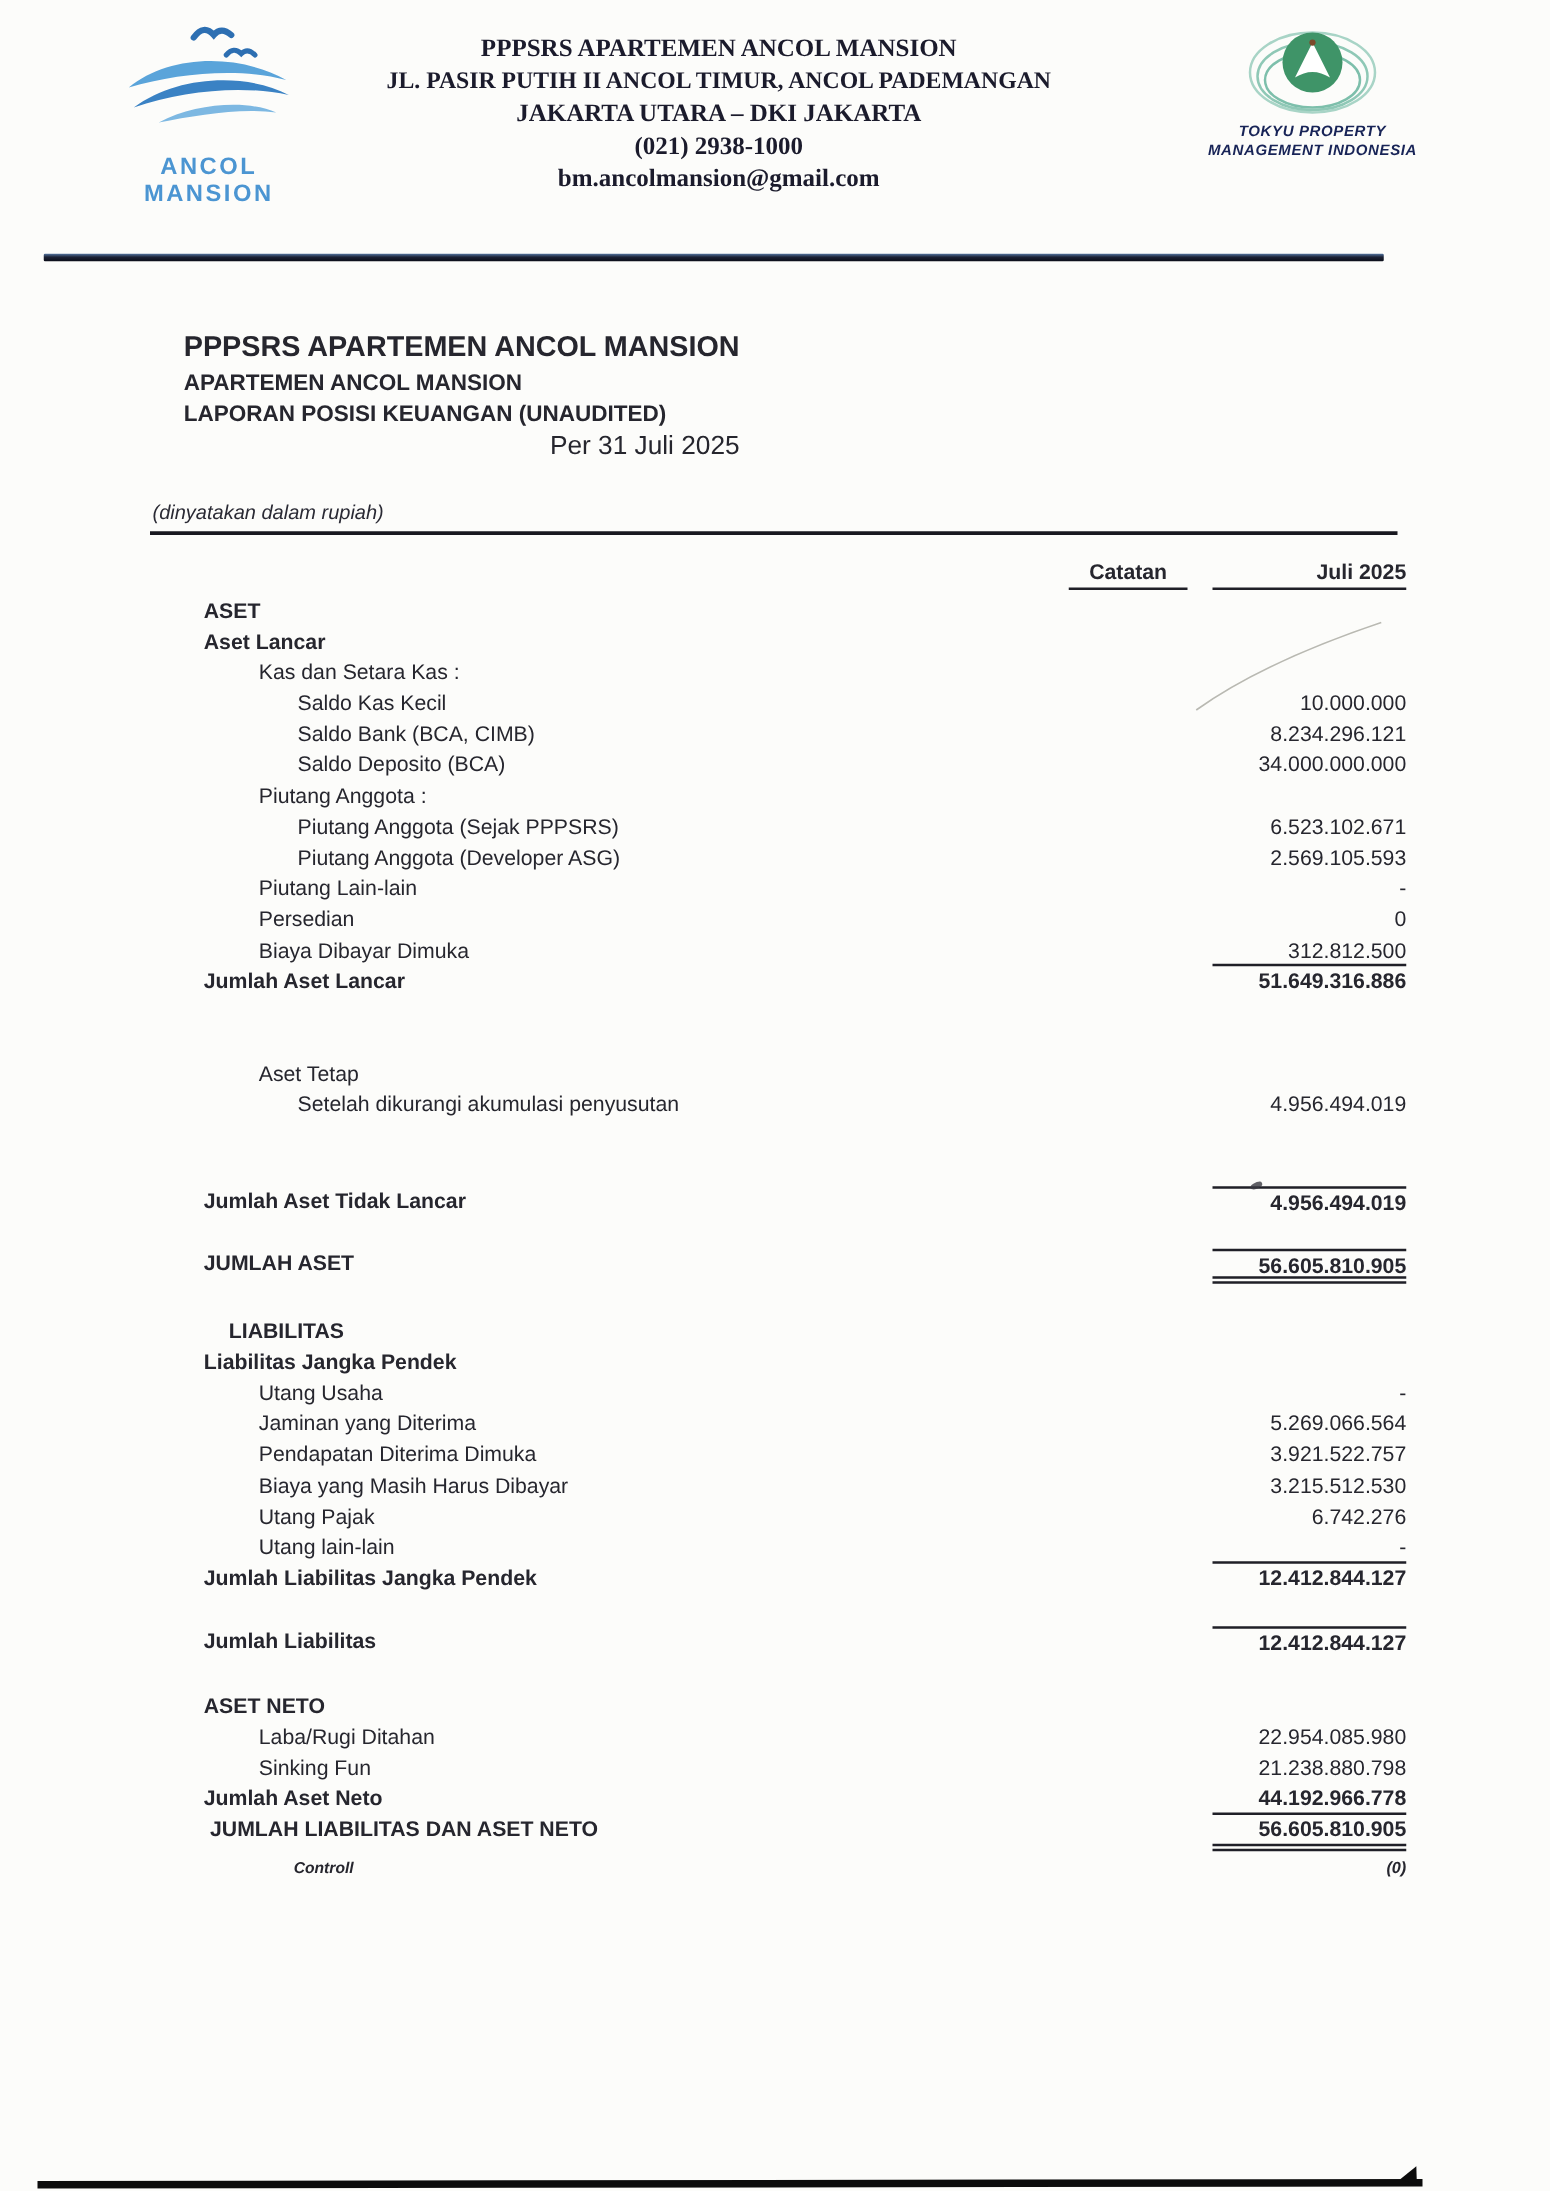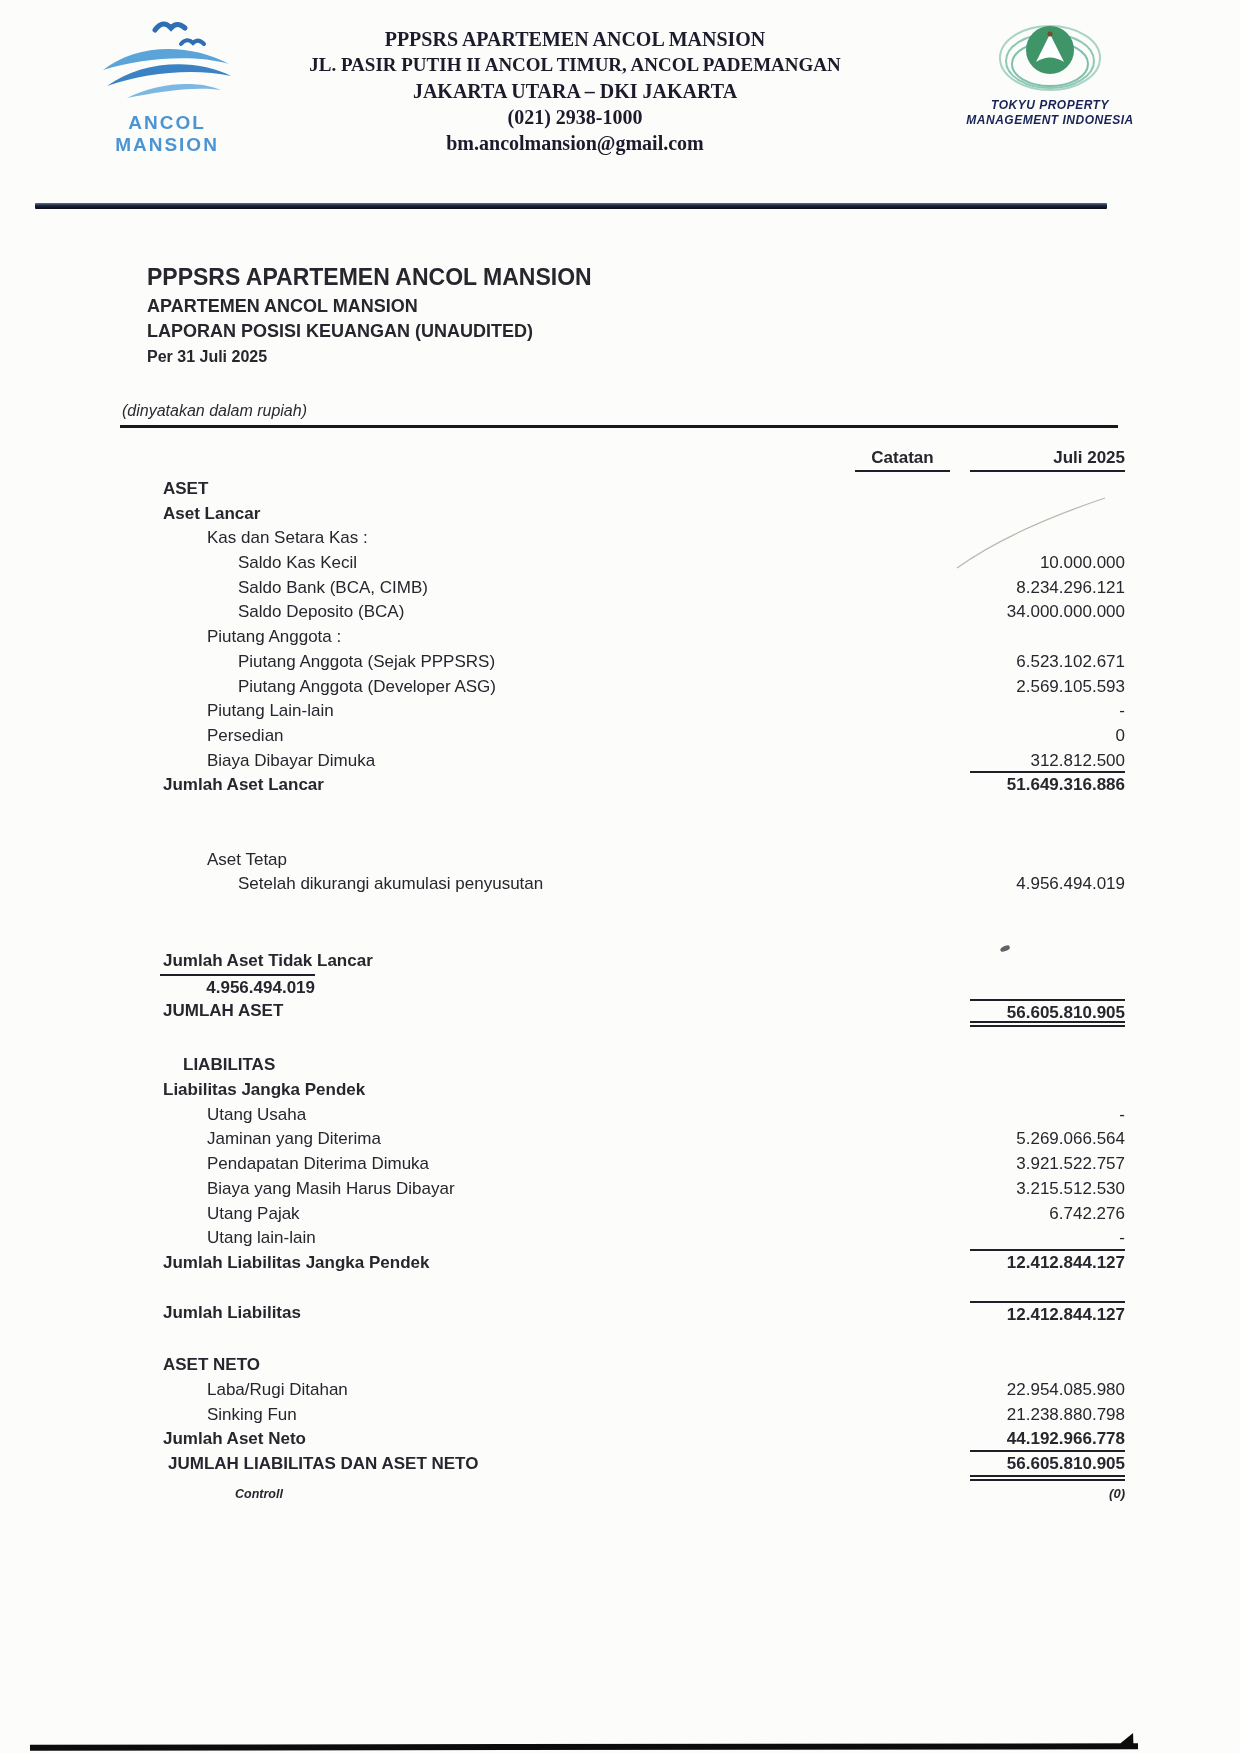--- a/index.html
+++ b/index.html
@@ -4,36 +4,36 @@
 <style>
   html,body{margin:0;padding:0;background:#e8e8e6;}
   .page{
     position:relative; width:1240px; height:1753px; margin:0 auto;
     background:#fcfcfa; overflow:hidden;
     font-family:"Liberation Sans","DejaVu Sans",sans-serif;
     color:#26262e;
   }
   
   .logo-left{position:absolute; left:92px; top:14px; width:150px; text-align:center;}
-  .logo-left-text{margin-top:2px; font-size:19px; font-weight:bold; letter-spacing:2px; color:#4b95d2;}
+  .logo-left-text{margin-top:12px; font-size:19px; font-weight:bold; letter-spacing:2px; color:#4b95d2;}
   .header-center{position:absolute; left:270px; top:26px; width:610px; text-align:center;
     font-family:"Liberation Serif","DejaVu Serif",serif; font-weight:bold; color:#1b1b2c;}
   .header-center .hline{line-height:26px; font-size:20px;}
   .header-center .hline.small{font-size:19px;}
   .logo-right{position:absolute; left:890px; top:12px; width:320px; text-align:center;}
   .tokyu-text{font-size:12px; font-weight:bold; font-style:italic; letter-spacing:.5px;
     color:#182457; line-height:15px;}
   .divider{position:absolute; left:35px; top:203px; width:1072px; height:6px;
     background:linear-gradient(180deg,#53749f 0%,#1c2235 45%,#0a0d18 100%); border-radius:1px;}
   
   .title-block{position:absolute; left:147px; top:260px; color:#26262e;}
   .t1{font-size:23px; font-weight:bold; line-height:34px;}
   .t2{font-size:18px; font-weight:bold; line-height:25px;}
   .t3{font-size:18px; font-weight:bold; line-height:25px;}
-  .t4{font-size:16px; font-weight:bold; line-height:26px;}
+  .t4{font-size:21px; font-weight:normal; line-height:26px;text-align:right;}
   .note{position:absolute; left:122px; top:402px; font-size:16px; font-style:italic; color:#2a2a34;}
   .note-rule{position:absolute; left:120px; top:425px; width:998px; height:3px; background:#181820;}
   
   .statement{position:absolute; left:160px; top:443px; width:965px;}
   .cols-header{display:flex; height:29px; align-items:flex-end; font-weight:bold; font-size:17px;}
   .cols-header .spacer{flex:1;}
   .col-catatan{width:95px; text-align:center; border-bottom:2px solid #1f1f27; padding-bottom:2px;}
   .col-gap{width:20px;}
   .col-period{width:155px; text-align:right; border-bottom:2px solid #1f1f27; padding-bottom:2px;}
   #rows{margin-top:5px;}
@@ -203,21 +203,21 @@
           <div class="cat"></div>
           <div class="gapcol"></div>
           <div class="val"></div>
         </div>
         <div class="row">
           <div class="lbl ind2">Setelah dikurangi akumulasi penyusutan</div>
           <div class="cat"></div>
           <div class="gapcol"></div>
           <div class="val">4.956.494.019</div>
         </div>
-        <div class="row bold" style="margin-top: 52px; flex-direction: column;">
+        <div class="row bold" style="margin-top: 52px;">
           <div class="lbl ind0">Jumlah Aset Tidak Lancar</div>
           <div class="cat"></div>
           <div class="gapcol"></div>
           <div class="val r-top">4.956.494.019</div>
         </div>
         <div class="row bold" style="margin-top: 25px;">
           <div class="lbl ind0">JUMLAH ASET</div>
           <div class="cat"></div>
           <div class="gapcol"></div>
           <div class="val r-top r-bottom r-dbl">56.605.810.905</div>

